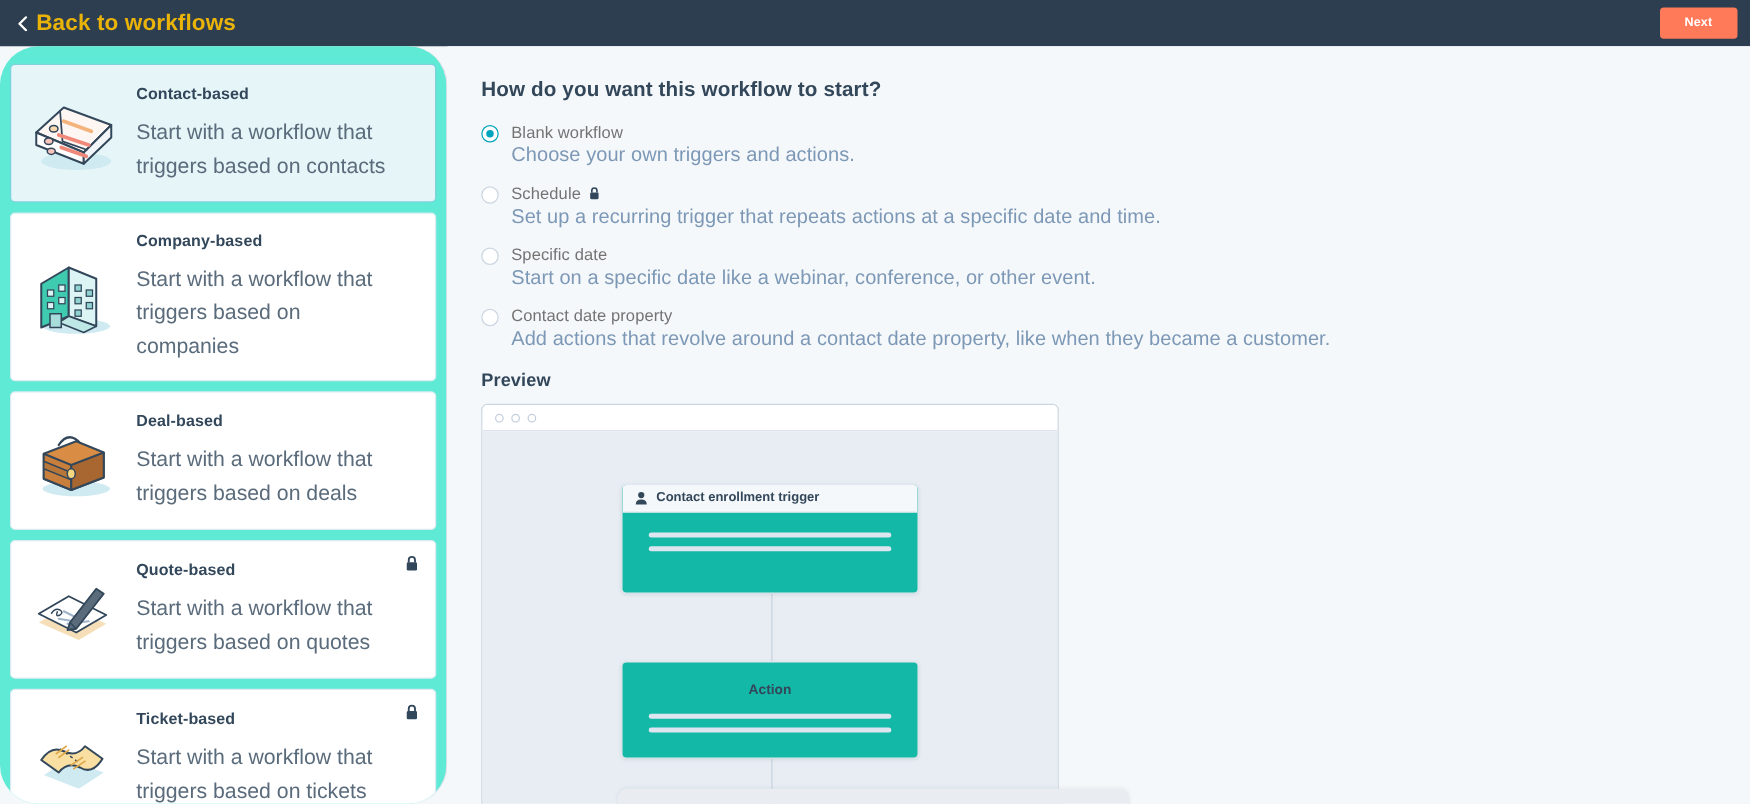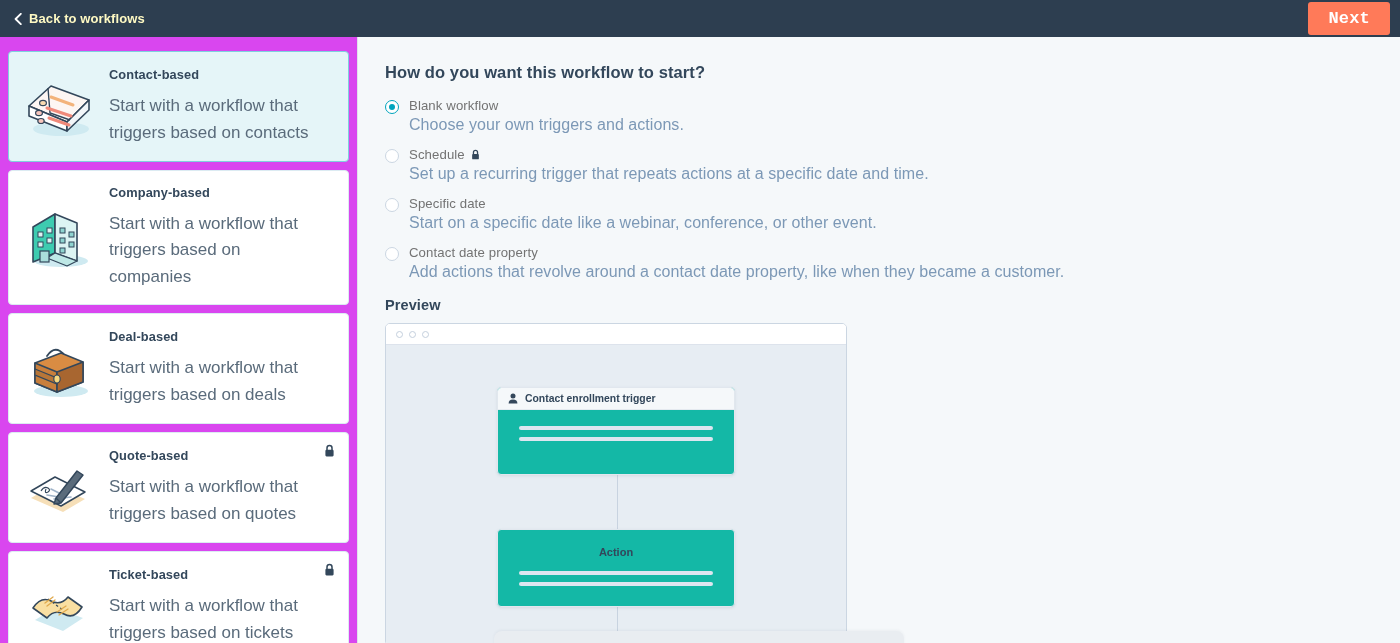--- a/index.html
+++ b/index.html
@@ -14,49 +14,50 @@
   
   .topbar {
     position: absolute; top: 0; left: 0;
     width: 1400px; height: 37px;
     background: #2D3E50;
     display: flex; align-items: center;
     padding: 0 10px 0 14px;
   }
   .back-link {
     display: flex; align-items: center; gap: 7px;
-    color: #fef9c3; font-size: 13px; font-weight: bold;
+    color: #eab308; font-size: 18px; font-weight: bold;
     letter-spacing: .1px; cursor: pointer;
   }
   .chev-left { display: block; width: 8px; height: 12px; }
   .topbar-spacer { flex: 1 1 auto; }
   .next-button {
     background: #FF7A59; color: #FFFFFF;
     border: none; border-radius: 3px;
-    font-family: Liberation Mono, monospace;
-    font-size: 17px; font-weight: bold;
+    font-family: Liberation Sans, sans-serif;
+    font-size: 10px; font-weight: bold;
     padding: 7px 20px; cursor: pointer;
     letter-spacing: .2px;
   }
 
   
   .body-wrap {
     position: absolute; top: 37px; left: 0;
     width: 1400px; height: 606px;
     display: flex;
   }
 
   
   .sidebar {
     width: 358px; height: 606px;
-    background: #d946ef;
+    background: #5eead4;
     border-right: 1px solid #DFE3EB;
     padding: 14px 8px 12px 8px;
     overflow: hidden;
     position: relative;
+    border-radius: 31px;
   }
   .type-card {
     position: relative;
     display: flex; align-items: center;
     border: 1px solid #DCEBF2;
     border-radius: 4px;
     background: #FFFFFF;
     margin-bottom: 8px;
     padding: 14px 16px 14px 12px;
     min-height: 111px;

